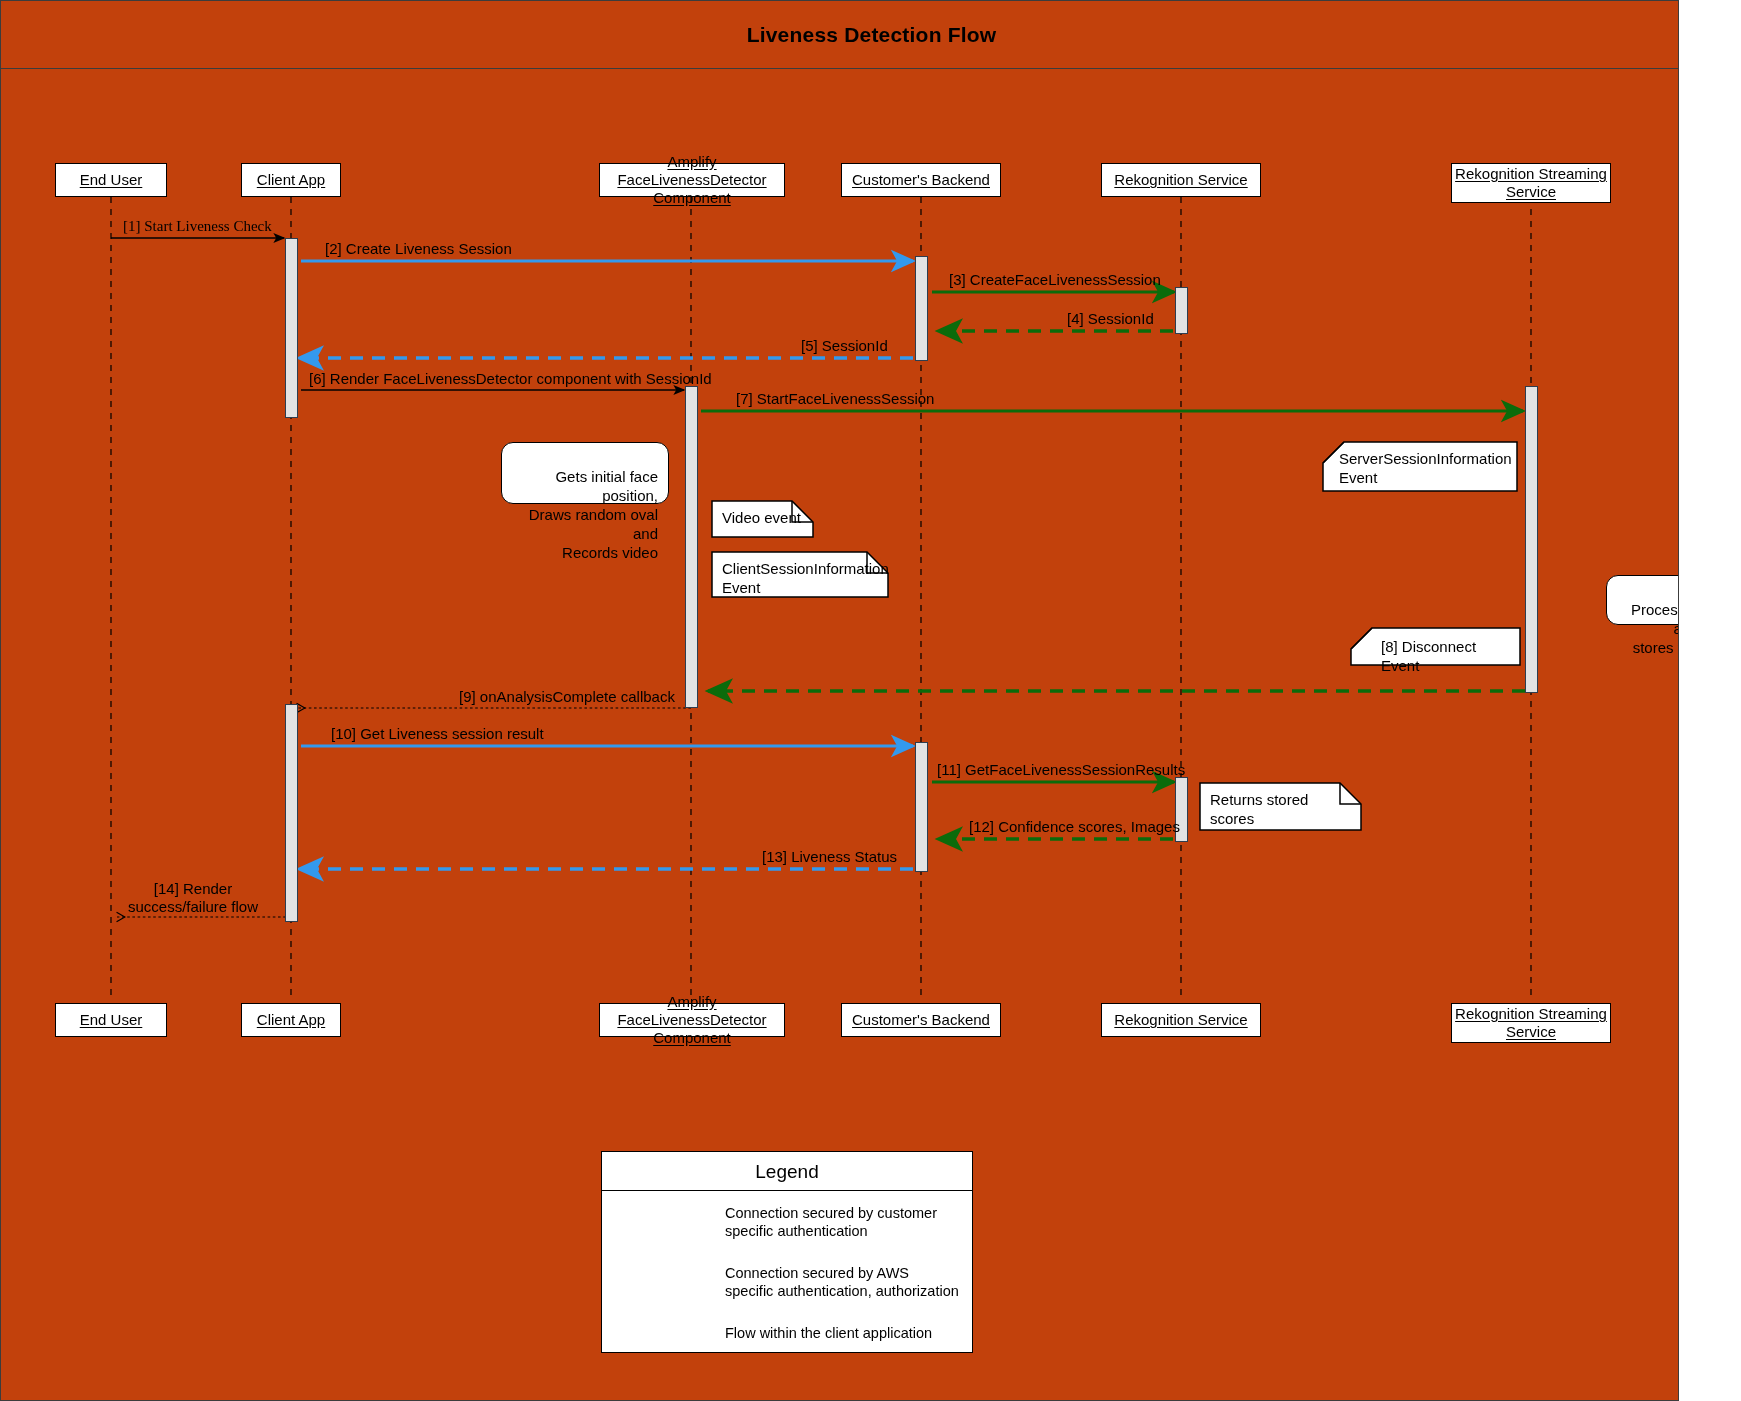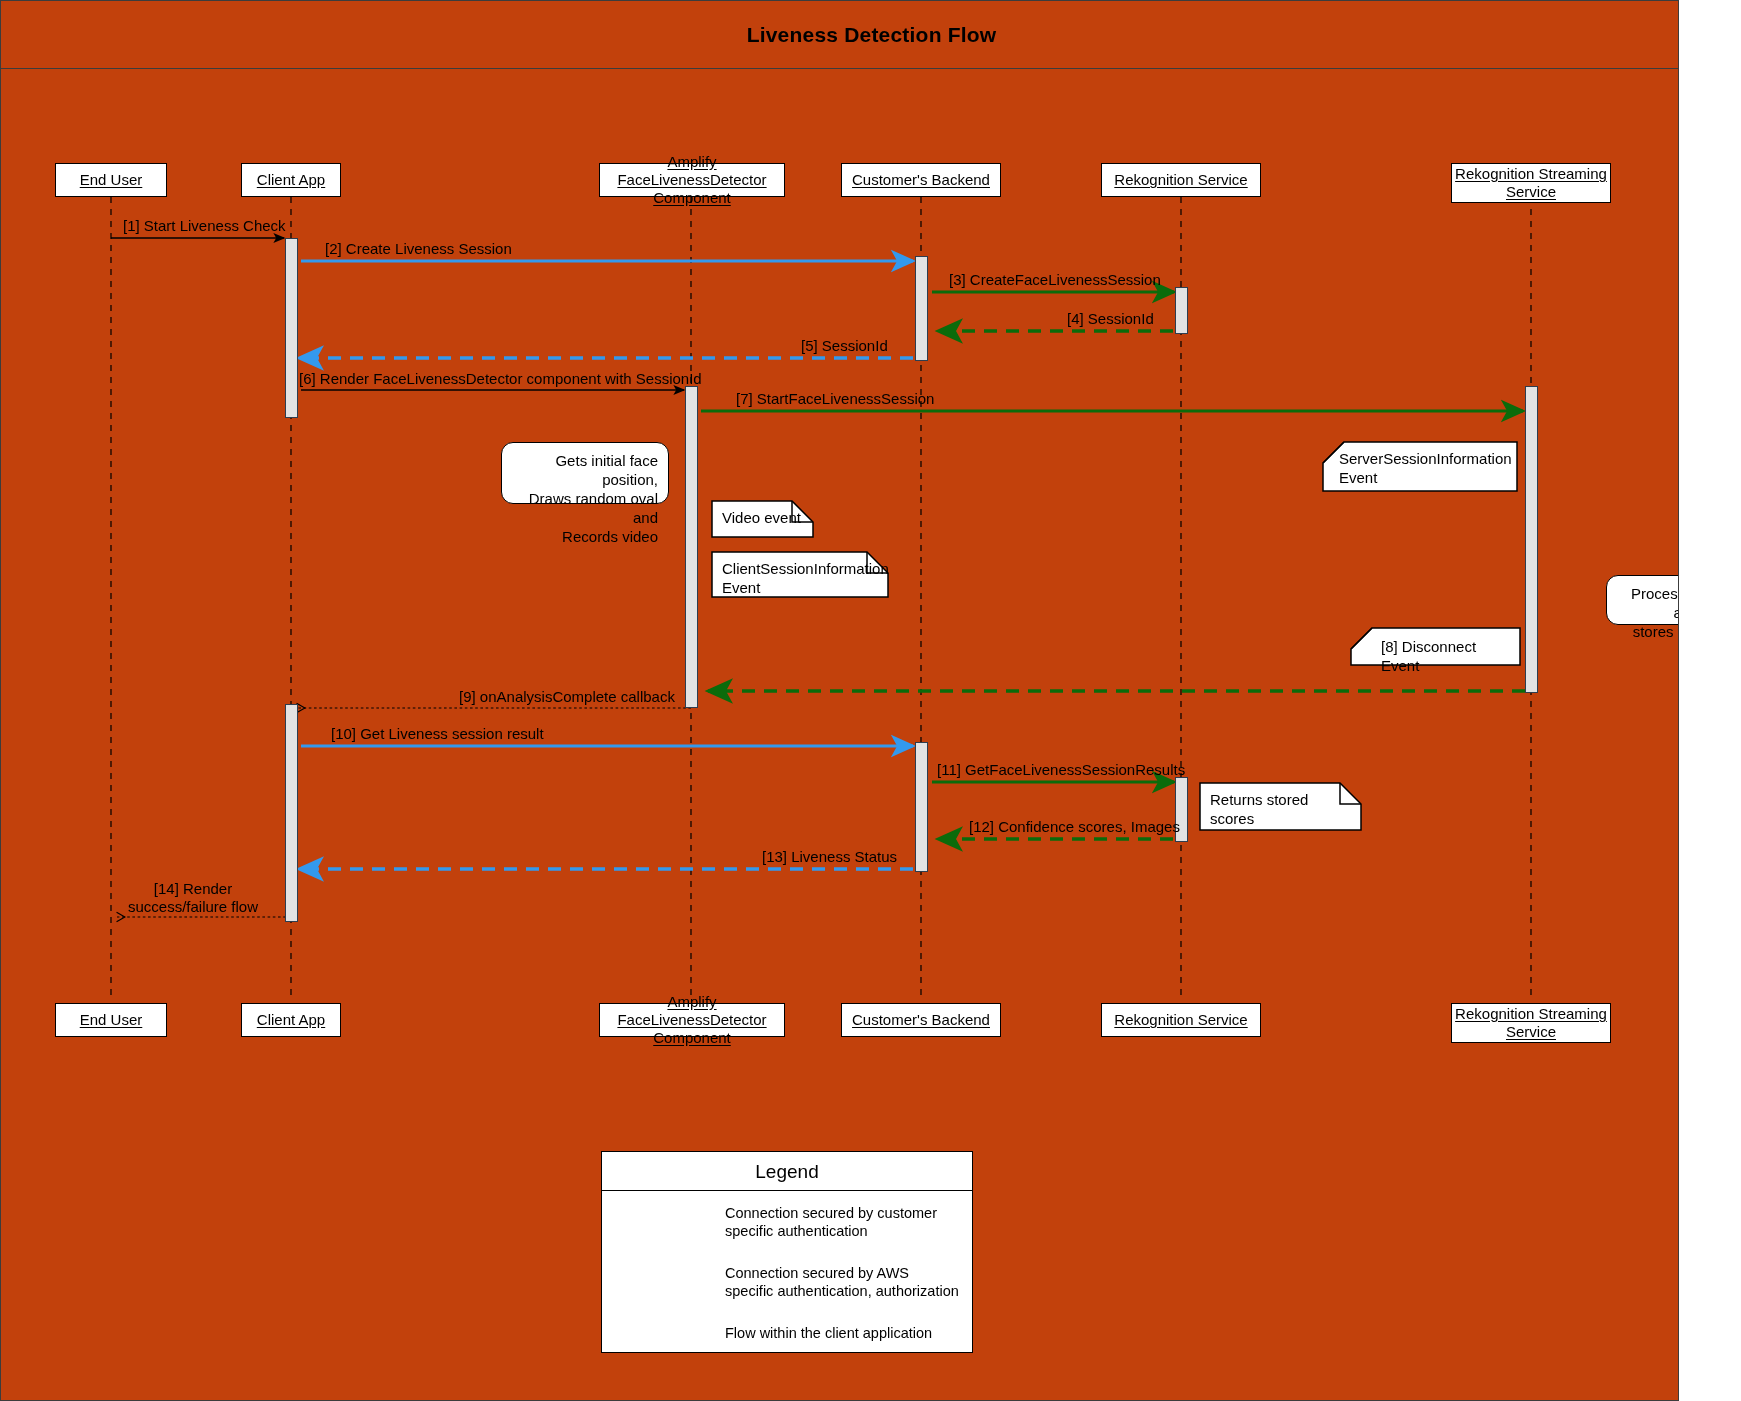--- a/index.html
+++ b/index.html
@@ -84,21 +84,21 @@
   
   .note-round {
     position: absolute;
     border: 1.5px solid #000;
     border-radius: 12px;
     background: #fff;
     box-sizing: border-box;
     font-size: 15px;
     line-height: 19px;
     text-align: right;
-    padding: 8px 10px;
+    padding: 24px 10px;
   }
   .note-round.center { text-align: center; }
   
   .note-fold {
     position: absolute;
     font-size: 15px;
     line-height: 19px;
   }
   .note-fold .nf-text {
     position: absolute;
@@ -271,26 +271,26 @@
 
   <div class="activation" style="left:284px; top:237px; width:13px; height:180px;"></div>
   <div class="activation" style="left:914px; top:255px; width:13px; height:105px;"></div>
   <div class="activation" style="left:1174px; top:286px; width:13px; height:47px;"></div>
   <div class="activation" style="left:684px; top:385px; width:13px; height:322px;"></div>
   <div class="activation" style="left:1524px; top:385px; width:13px; height:307px;"></div>
   <div class="activation" style="left:284px; top:703px; width:13px; height:218px;"></div>
   <div class="activation" style="left:914px; top:741px; width:13px; height:130px;"></div>
   <div class="activation" style="left:1174px; top:776px; width:13px; height:65px;"></div>
 
-  <div class="msg-label" style="left:122px; top:216px;">[1] Start Liveness Check</div>
+  <div class="msg-label" style="left:122px; top:216px;font-family:Liberation Serif, serif;">[1] Start Liveness Check</div>
   <div class="msg-label" style="left:324px; top:239px;">[2] Create Liveness Session</div>
   <div class="msg-label" style="left:948px; top:270px;">[3] CreateFaceLivenessSession</div>
   <div class="msg-label" style="left:1066px; top:309px;">[4] SessionId</div>
   <div class="msg-label" style="left:800px; top:336px;">[5] SessionId</div>
-  <div class="msg-label" style="left:298px; top:369px;">[6] Render FaceLivenessDetector component with SessionId</div>
+  <div class="msg-label" style="left:308px; top:369px;">[6] Render FaceLivenessDetector component with SessionId</div>
   <div class="msg-label" style="left:735px; top:389px;">[7] StartFaceLivenessSession</div>
   <div class="msg-label" style="left:458px; top:687px;">[9] onAnalysisComplete callback</div>
   <div class="msg-label" style="left:330px; top:724px;">[10] Get Liveness session result</div>
   <div class="msg-label" style="left:936px; top:760px;text-align:right;">[11] GetFaceLivenessSessionResults</div>
   <div class="msg-label" style="left:968px; top:817px;">[12] Confidence scores, Images</div>
   <div class="msg-label" style="left:761px; top:847px;">[13] Liveness Status</div>
   <div class="msg-label wrap" style="left:110px; top:879px; width:164px;">[14] Render</div>
   <div class="msg-label wrap" style="left:110px; top:897px; width:164px;">success/failure flow</div>
 
   <div class="note-round" style="left:500px; top:441px; width:168px; height:62px;">

